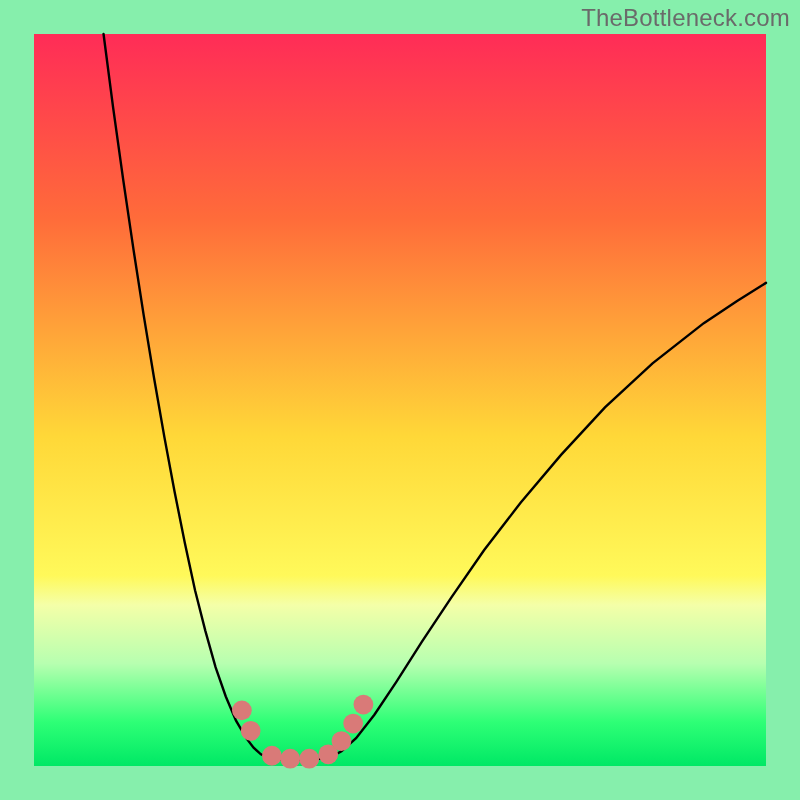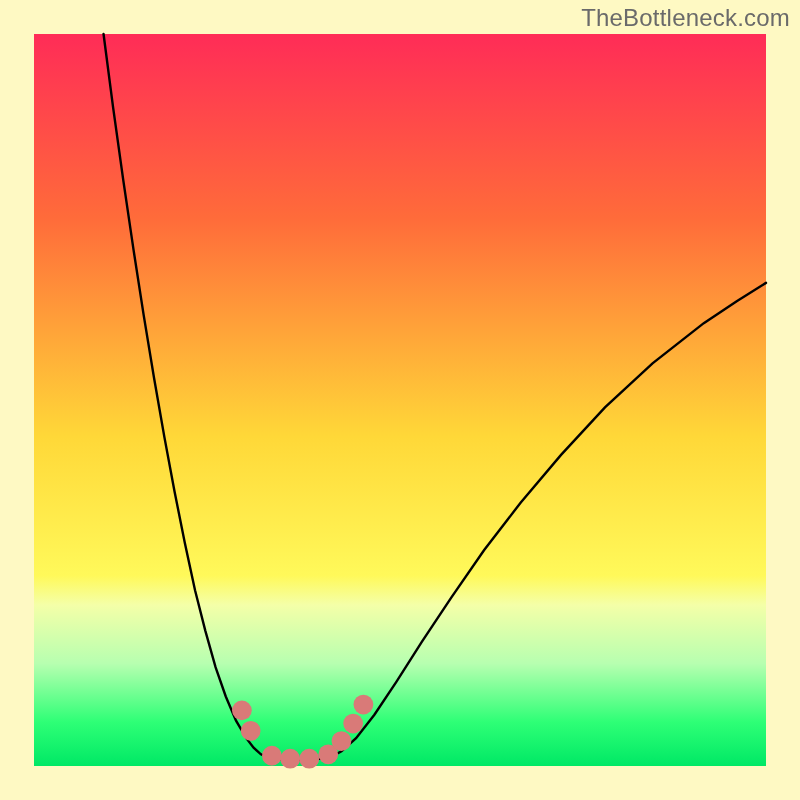--- a/index.html
+++ b/index.html
@@ -7,21 +7,21 @@
     padding: 0;
     width: 800px;
     height: 800px;
     background: #000;
     font-family: Arial, Helvetica, sans-serif;
   }
   .frame {
     position: relative;
     width: 800px;
     height: 800px;
-    background: #fef9c3;
+    background: #86efac;
   }
   .watermark {
     position: absolute;
     top: 4px;
     right: 10px;
     color: #6a6a6a;
     font-size: 24px;
     font-weight: 400;
     letter-spacing: 0.2px;
     z-index: 10;

